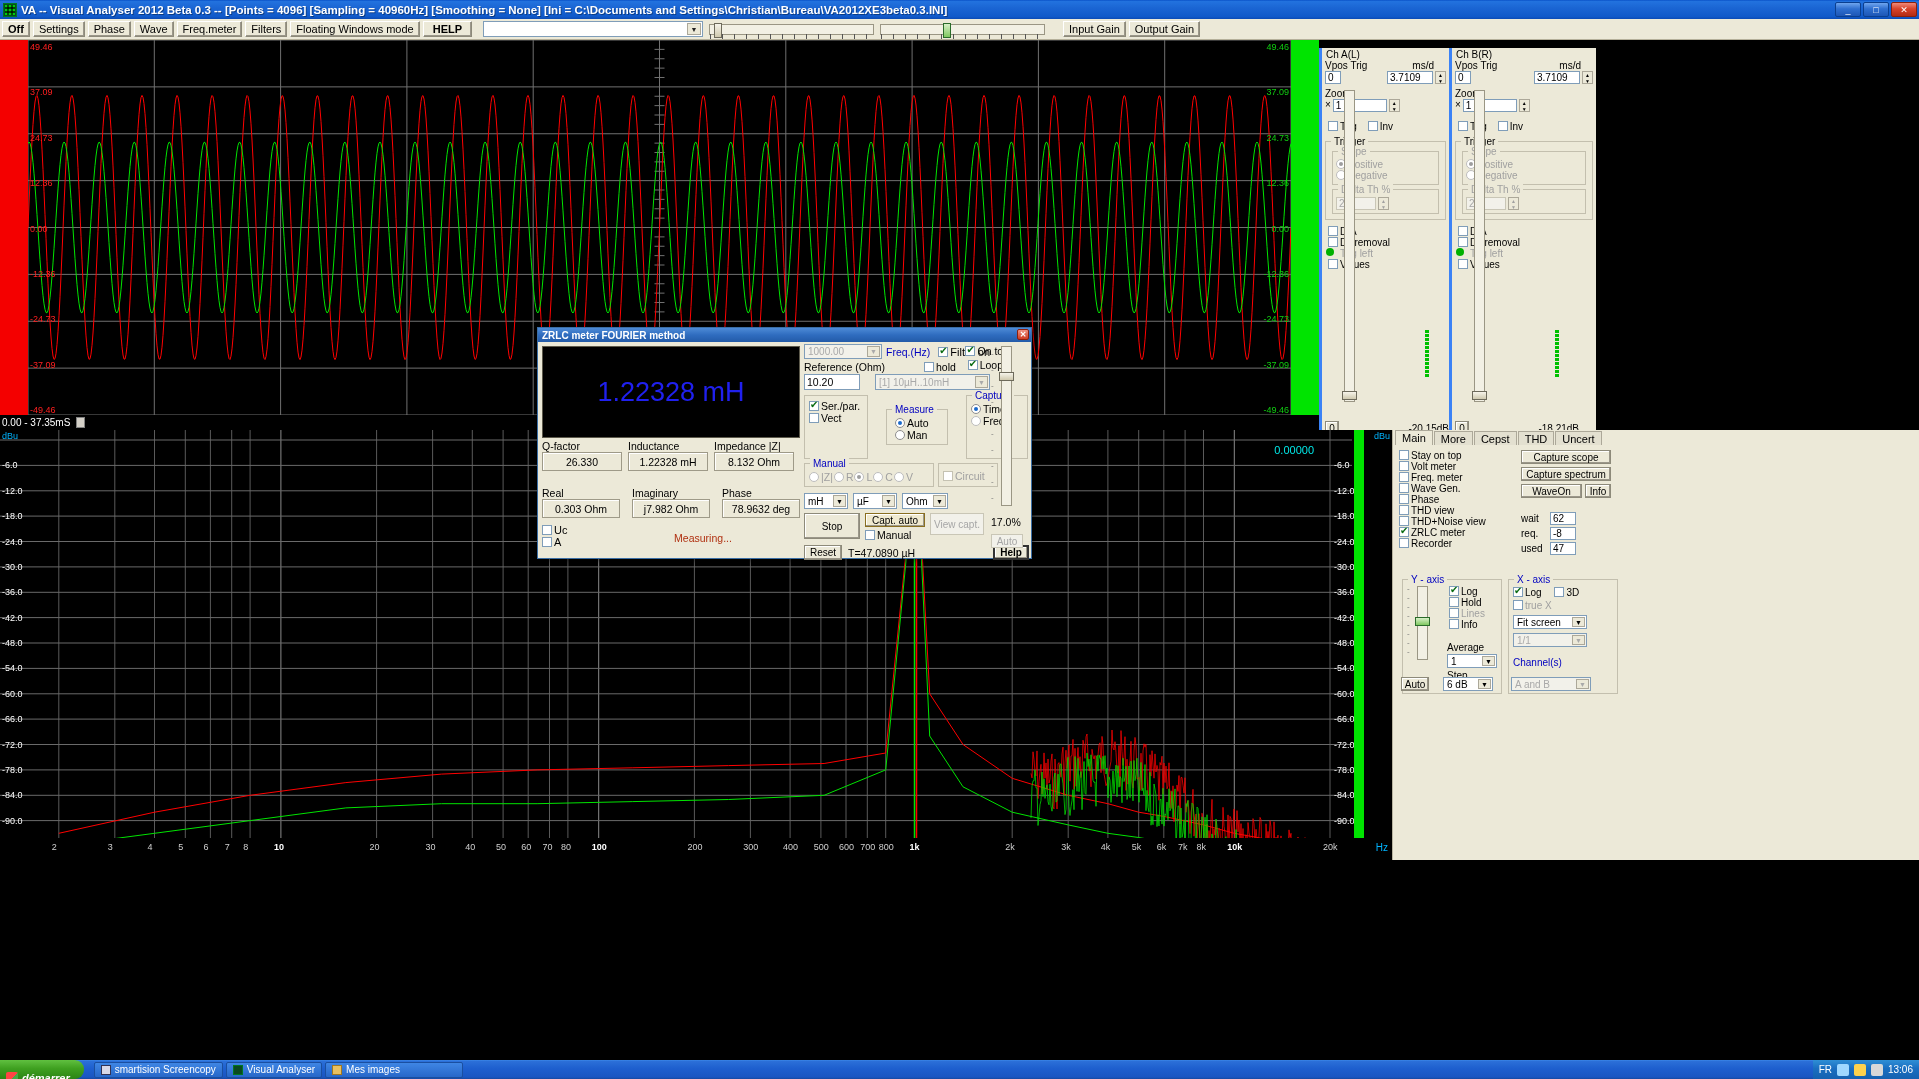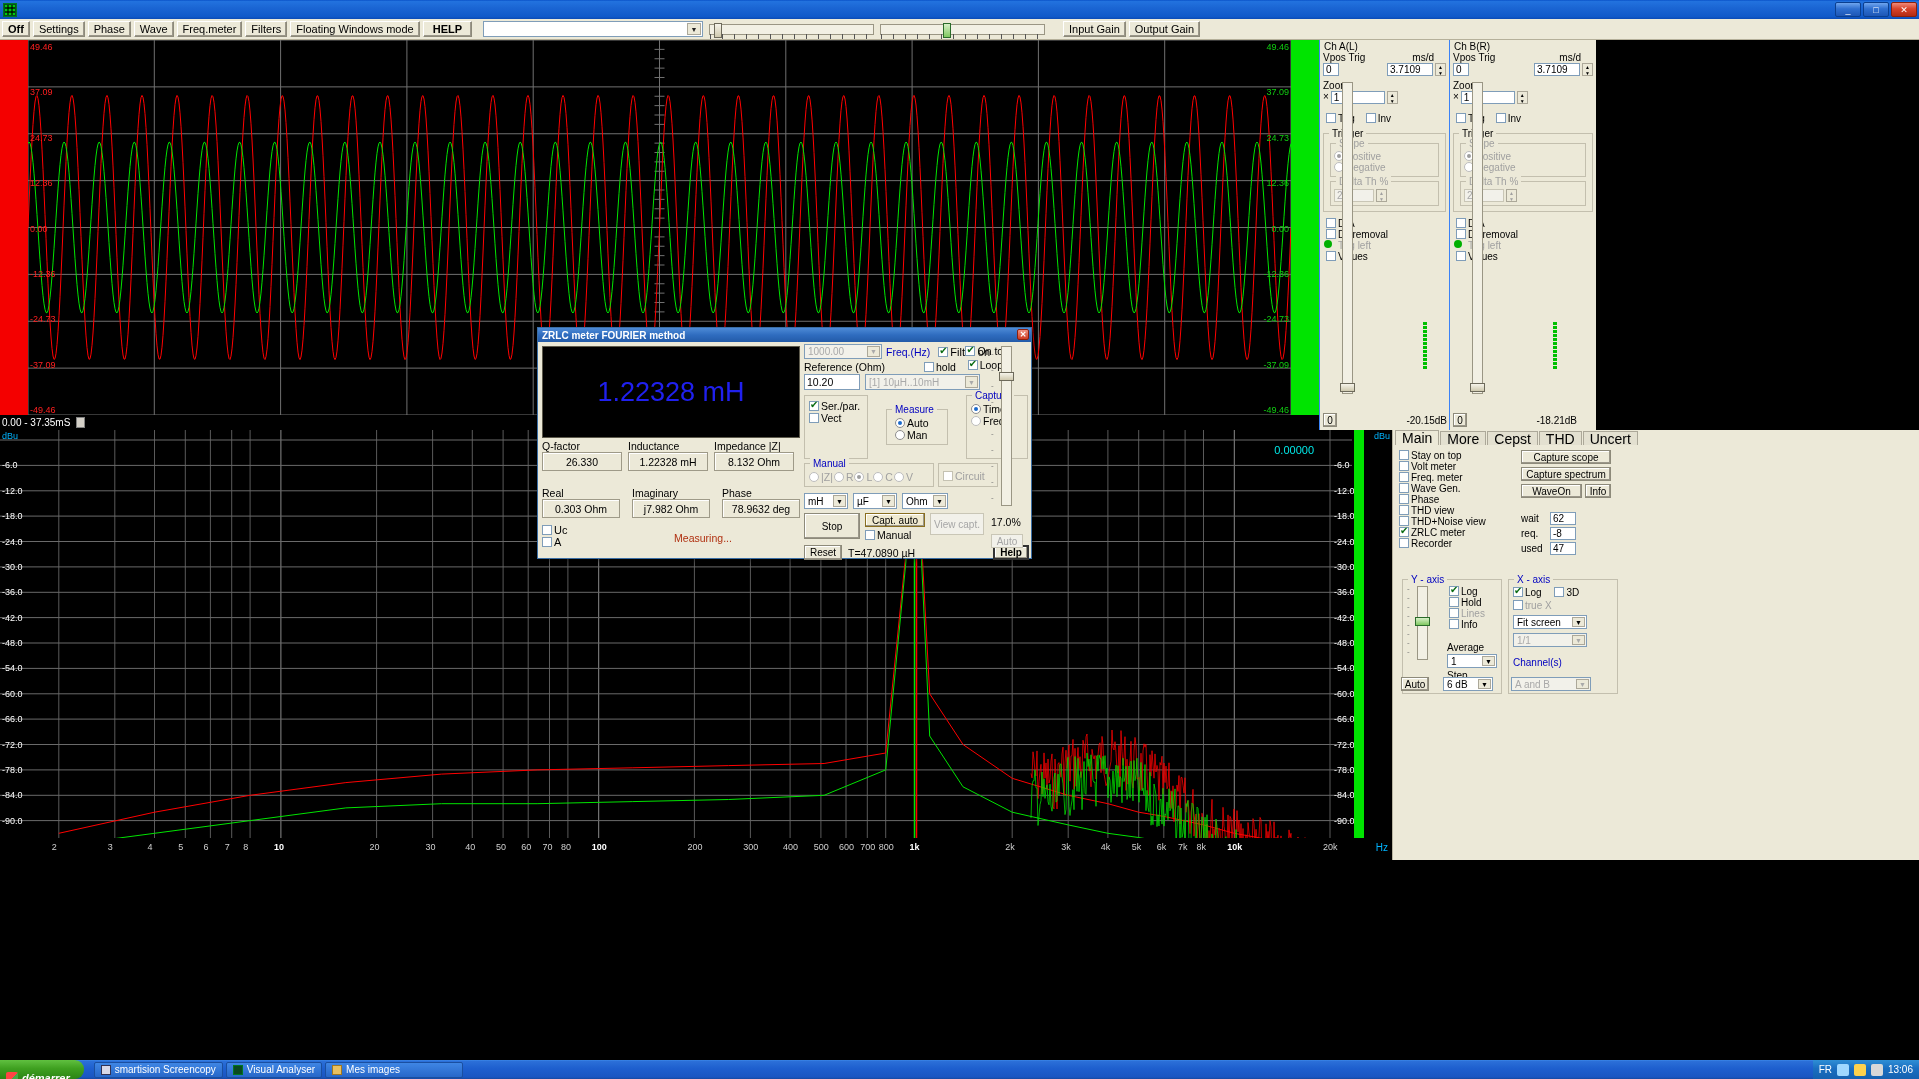--- a/index.html
+++ b/index.html
@@ -96,22 +96,22 @@
   .axlabel.grn{ color:#10d010; }
   #scopeFooter{
     position:absolute;left:0;top:415px;width:1319px;height:15px;background:#000;color:#fff;font-size:10px;
     display:flex;align-items:center;padding-left:2px;
   }
   #scopeFooter .slot{
     width:9px;height:11px;background:#d4d0c8;border:1px solid #808080;margin-left:6px;
   }
   
   .chpanel{
-    position:absolute; top:40px; height:390px; background:#ece9d8;
-    border-left:1px solid #3b82f6; font-size:10px; color:#000;
+    position:absolute; top:48px; height:390px; background:#ece9d8;
+    border-left:3px solid #3b82f6; font-size:10px; color:#000;
   }
   #chA{ left:1319px; width:130px; }
   #chB{ left:1449px; width:147px; }
   .chTitle{ font-size:10px; padding:1px 0 0 4px; }
   .minifield{
     background:#fff;border:1px solid #7f9db9; height:13px; font-size:10px;
     display:flex;align-items:center;padding-left:2px;
   }
   .spin{
     width:11px; height:13px; border:1px solid #aca899; background:#ece9d8;
@@ -143,21 +143,21 @@
   #spectrum{ position:absolute; left:0; top:430px; width:1392px; height:430px; background:#000;}
   #specXaxis{ position:absolute; left:0; top:838px; width:1392px; height:22px; background:#000;}
   
   #rightPanel{
     position:absolute; left:1392px; top:430px; width:527px; height:430px;
     background:#ece9d8; border-left:1px solid #b8b4a0; font-size:10px;
   }
   .tabsrow{ display:flex; height:15px; align-items:flex-end; padding-left:2px;}
   .tab{
     border:1px solid #aca899;border-bottom:none; background:#e3e0d0;
-    padding:0 6px; height:14px; font-size:14px; display:flex;align-items:center; margin-right:1px;
+    padding:0 6px; height:14px; font-size:11px; display:flex;align-items:center; margin-right:1px;
   }
   .tab.sel{ background:#ece9d8; height:15px; font-weight:normal;}
   .btn2{
     border:1px solid #8d8a7a;background:#ece9d8;
     box-shadow:inset -1px -1px 0 #9b978a, inset 1px 1px 0 #fff;
     font-size:10px; display:flex;align-items:center;justify-content:center;
     white-space:nowrap; padding:0 3px;
   }
   .blue{ color:#0000c0; }
   .selcombo{
@@ -217,20 +217,21 @@
   }
   .tray{ position:absolute;right:0;top:0;height:19px;display:flex;align-items:center;gap:5px;padding:0 6px;
     background:linear-gradient(to bottom,#2f8fd6,#1a6ec0 45%,#1561b0); color:#fff;font-size:10px;}
   .trayicon{width:12px;height:12px;border-radius:2px;}
 </style>
 </head>
 <body>
 
 <div id="titlebar">
   <div class="tb-icon"></div>
+  <div class="tb-text">VA -- Visual Analyser 2012 Beta 0.3 --  [Points = 4096]  [Sampling = 40960Hz]  [Smoothing = None]  [Ini = C:\Documents and Settings\Christian\Bureau\VA2012XE3beta0.3.INI]</div>
   <div class="tb-buttons">
     <div class="tbbtn">_</div>
     <div class="tbbtn">□</div>
     <div class="tbbtn close">✕</div>
   </div>
 </div>
 
 <div id="toolbar">
   <div class="tbutton off">Off</div>
   <div class="tbutton">Settings</div>
@@ -791,21 +792,21 @@
       <span class="cb"></span>
         <span style="font-size:10.5px;">hold</span>
       <div style="position:absolute;right:26px;top:15px;">
         <span class="cb on"></span><span style="font-size:10.5px;">Loop</span>
       </div>
       <div style="position:absolute;right:20px;top:1px;">
         <span class="cb on"></span><span style="font-size:10.5px;">On top</span>
       </div>
     </div>
 
-    <div style="display:flex;align-items:flex-start;gap:5px;margin-top:1px;">
+    <div style="display:flex;align-items:flex-start;gap:15px;margin-top:1px;">
       <div class="minifield" style="width:56px;height:16px;font-size:10.5px;">10.20</div>
       <div class="selcombo dis" style="width:115px;height:16px;">
         <span>[1] 10µH..10mH</span>
         <div class="arw">▼</div>
       </div>
     </div>
 
     <div style="display:flex;gap:4px;margin-top:5px;">
       <div class="grp" style="margin:0;width:64px;padding:4px 4px;">
         <div style="font-size:10.5px;"><span class="cb on"></span><span>Ser./par.</span></div>

